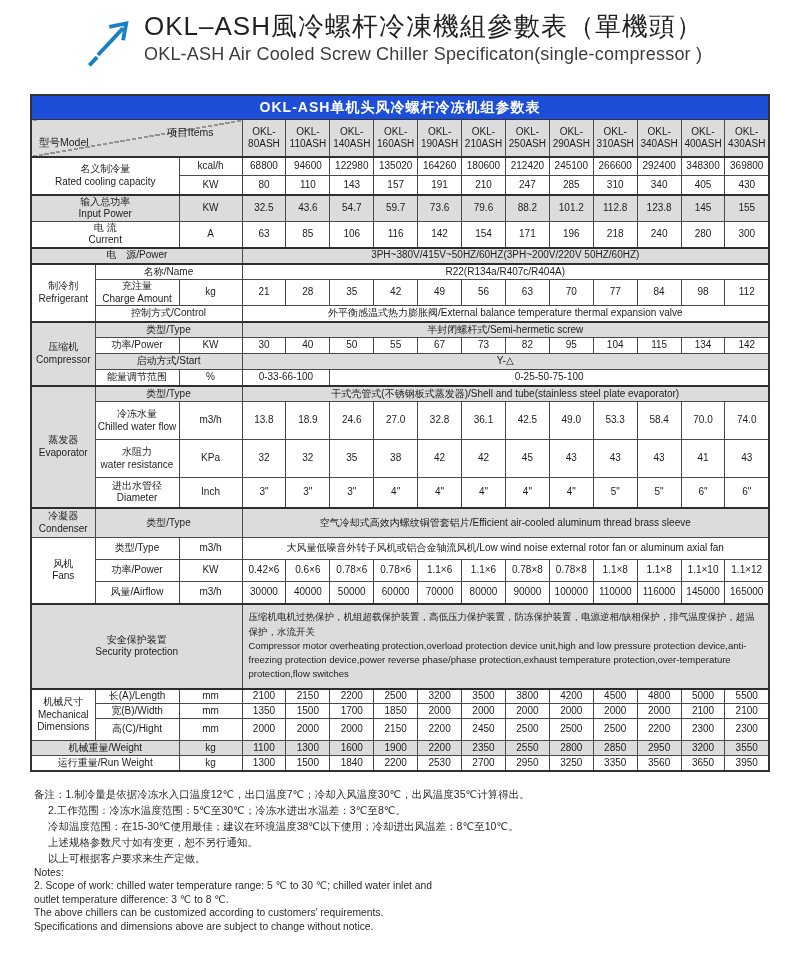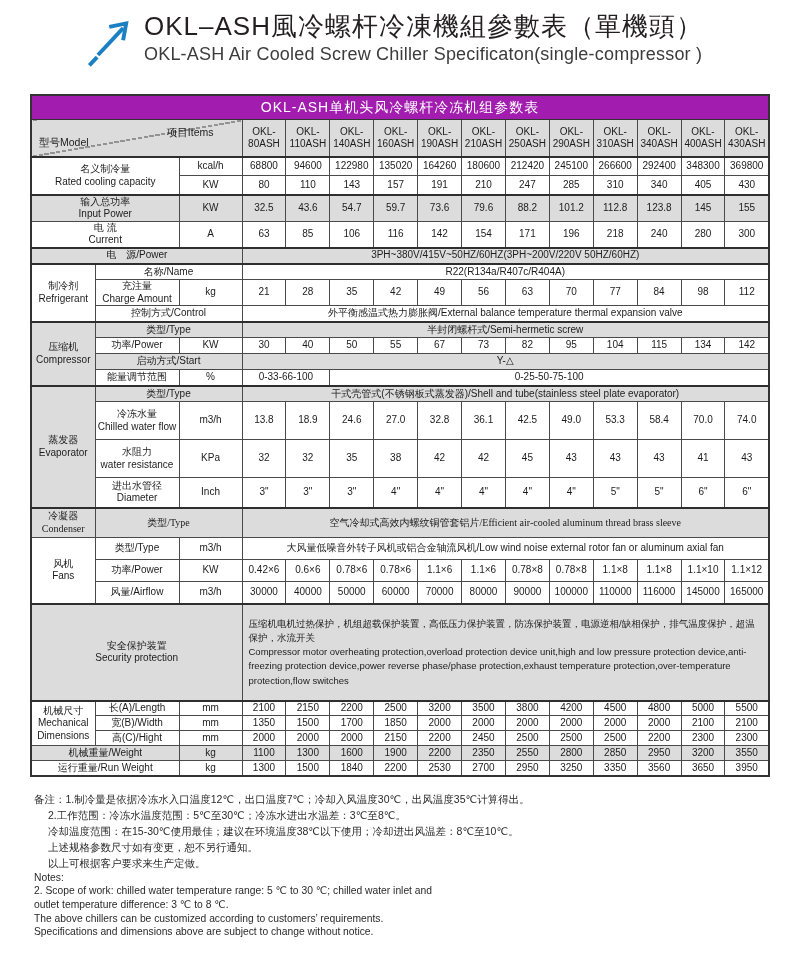--- a/index.html
+++ b/index.html
@@ -16,27 +16,27 @@
 
   table.spec{
     margin:18px 0 0 30px;width:740px;border-collapse:collapse;table-layout:fixed;
     font-size:10px;border:2px solid #333;
   }
   td{border:1px solid #4a4a4a;text-align:center;vertical-align:middle;
      padding:0 1px;line-height:1.25;overflow:hidden;word-wrap:break-word;}
   tr.sect td{border-top:2px solid #2e2e2e;}
   .g{background:#dcdcdc;}
   .w{background:#ffffff;}
-  td.bar-title{background:#a21caf;color:#ffffff;font-size:14px;letter-spacing:1px;height:23px;border:1px solid #2d9fd6;border-bottom:1px solid #333;}
+  td.bar-title{background:#1d4ed8;color:#ffffff;font-size:14px;letter-spacing:1px;height:23px;border:1px solid #2d9fd6;border-bottom:1px solid #333;font-weight:bold;}
   td.model{font-size:10px;line-height:1.2;}
   td.grp,td.lbl,td.unit,td.val{font-size:10px;}
   td.corner{position:relative;background-image:linear-gradient(to bottom right,rgba(0,0,0,0) 49.5%,#4a4a4a 49.5%,#4a4a4a 50.5%,rgba(0,0,0,0) 50.5%);}
   td.corner .m{position:absolute;left:7px;bottom:6px;font-size:10.5px;}
   td.corner .i{position:absolute;right:28px;top:6px;font-size:10.5px;}
-  td.secL{text-align:left;padding:12px 6px;line-height:1.5;font-size:9.5px;}
+  td.secL{text-align:left;padding:0 6px;line-height:1.5;font-size:9.5px;}
   td.seclabel{font-size:10px;}
 
   .notes{margin:14px 0 0 34px;width:724px;}
   .zh-line{font-size:10.5px;line-height:16px;color:#2a2a2a;}
   .zh-line.indent{padding-left:14px;}
   .en-line{font-size:10.3px;line-height:13.6px;color:#2a2a2a;}
 </style>
 </head>
 <body>
 
@@ -254,21 +254,21 @@
           <td class="val w">4"</td>
           <td class="val w">4"</td>
           <td class="val w">4"</td>
           <td class="val w">4"</td>
           <td class="val w">4"</td>
           <td class="val w">5"</td>
           <td class="val w">5"</td>
           <td class="val w">6"</td>
           <td class="val w">6"</td>
         </tr>
-        <tr class="sect" style="height: 30px; font-family: Liberation Serif, serif;">
+        <tr class="sect" style="height: 30px;">
           <td class="grp g">冷凝器<br>Condenser</td>
           <td class="lbl g" colspan="2">类型/Type</td>
           <td class="val g" colspan="12">空气冷却式高效内螺纹铜管套铝片/Efficient air-cooled aluminum thread brass sleeve</td>
         </tr>
         <tr style="height: 22px;">
           <td class="grp w" rowspan="3">风机<br>Fans</td>
           <td class="lbl w">类型/Type</td>
           <td class="unit w">m3/h</td>
           <td class="val w" colspan="12">大风量低噪音外转子风机或铝合金轴流风机/Low wind noise external rotor fan or aluminum axial fan</td>
         </tr>
@@ -334,21 +334,21 @@
           <td class="val w">1850</td>
           <td class="val w">2000</td>
           <td class="val w">2000</td>
           <td class="val w">2000</td>
           <td class="val w">2000</td>
           <td class="val w">2000</td>
           <td class="val w">2000</td>
           <td class="val w">2100</td>
           <td class="val w">2100</td>
         </tr>
-        <tr style="height: 15px;">
+        <tr style="height: 22px;">
           <td class="lbl w">高(C)/Hight</td>
           <td class="unit w">mm</td>
           <td class="val w">2000</td>
           <td class="val w">2000</td>
           <td class="val w">2000</td>
           <td class="val w">2150</td>
           <td class="val w">2200</td>
           <td class="val w">2450</td>
           <td class="val w">2500</td>
           <td class="val w">2500</td>

